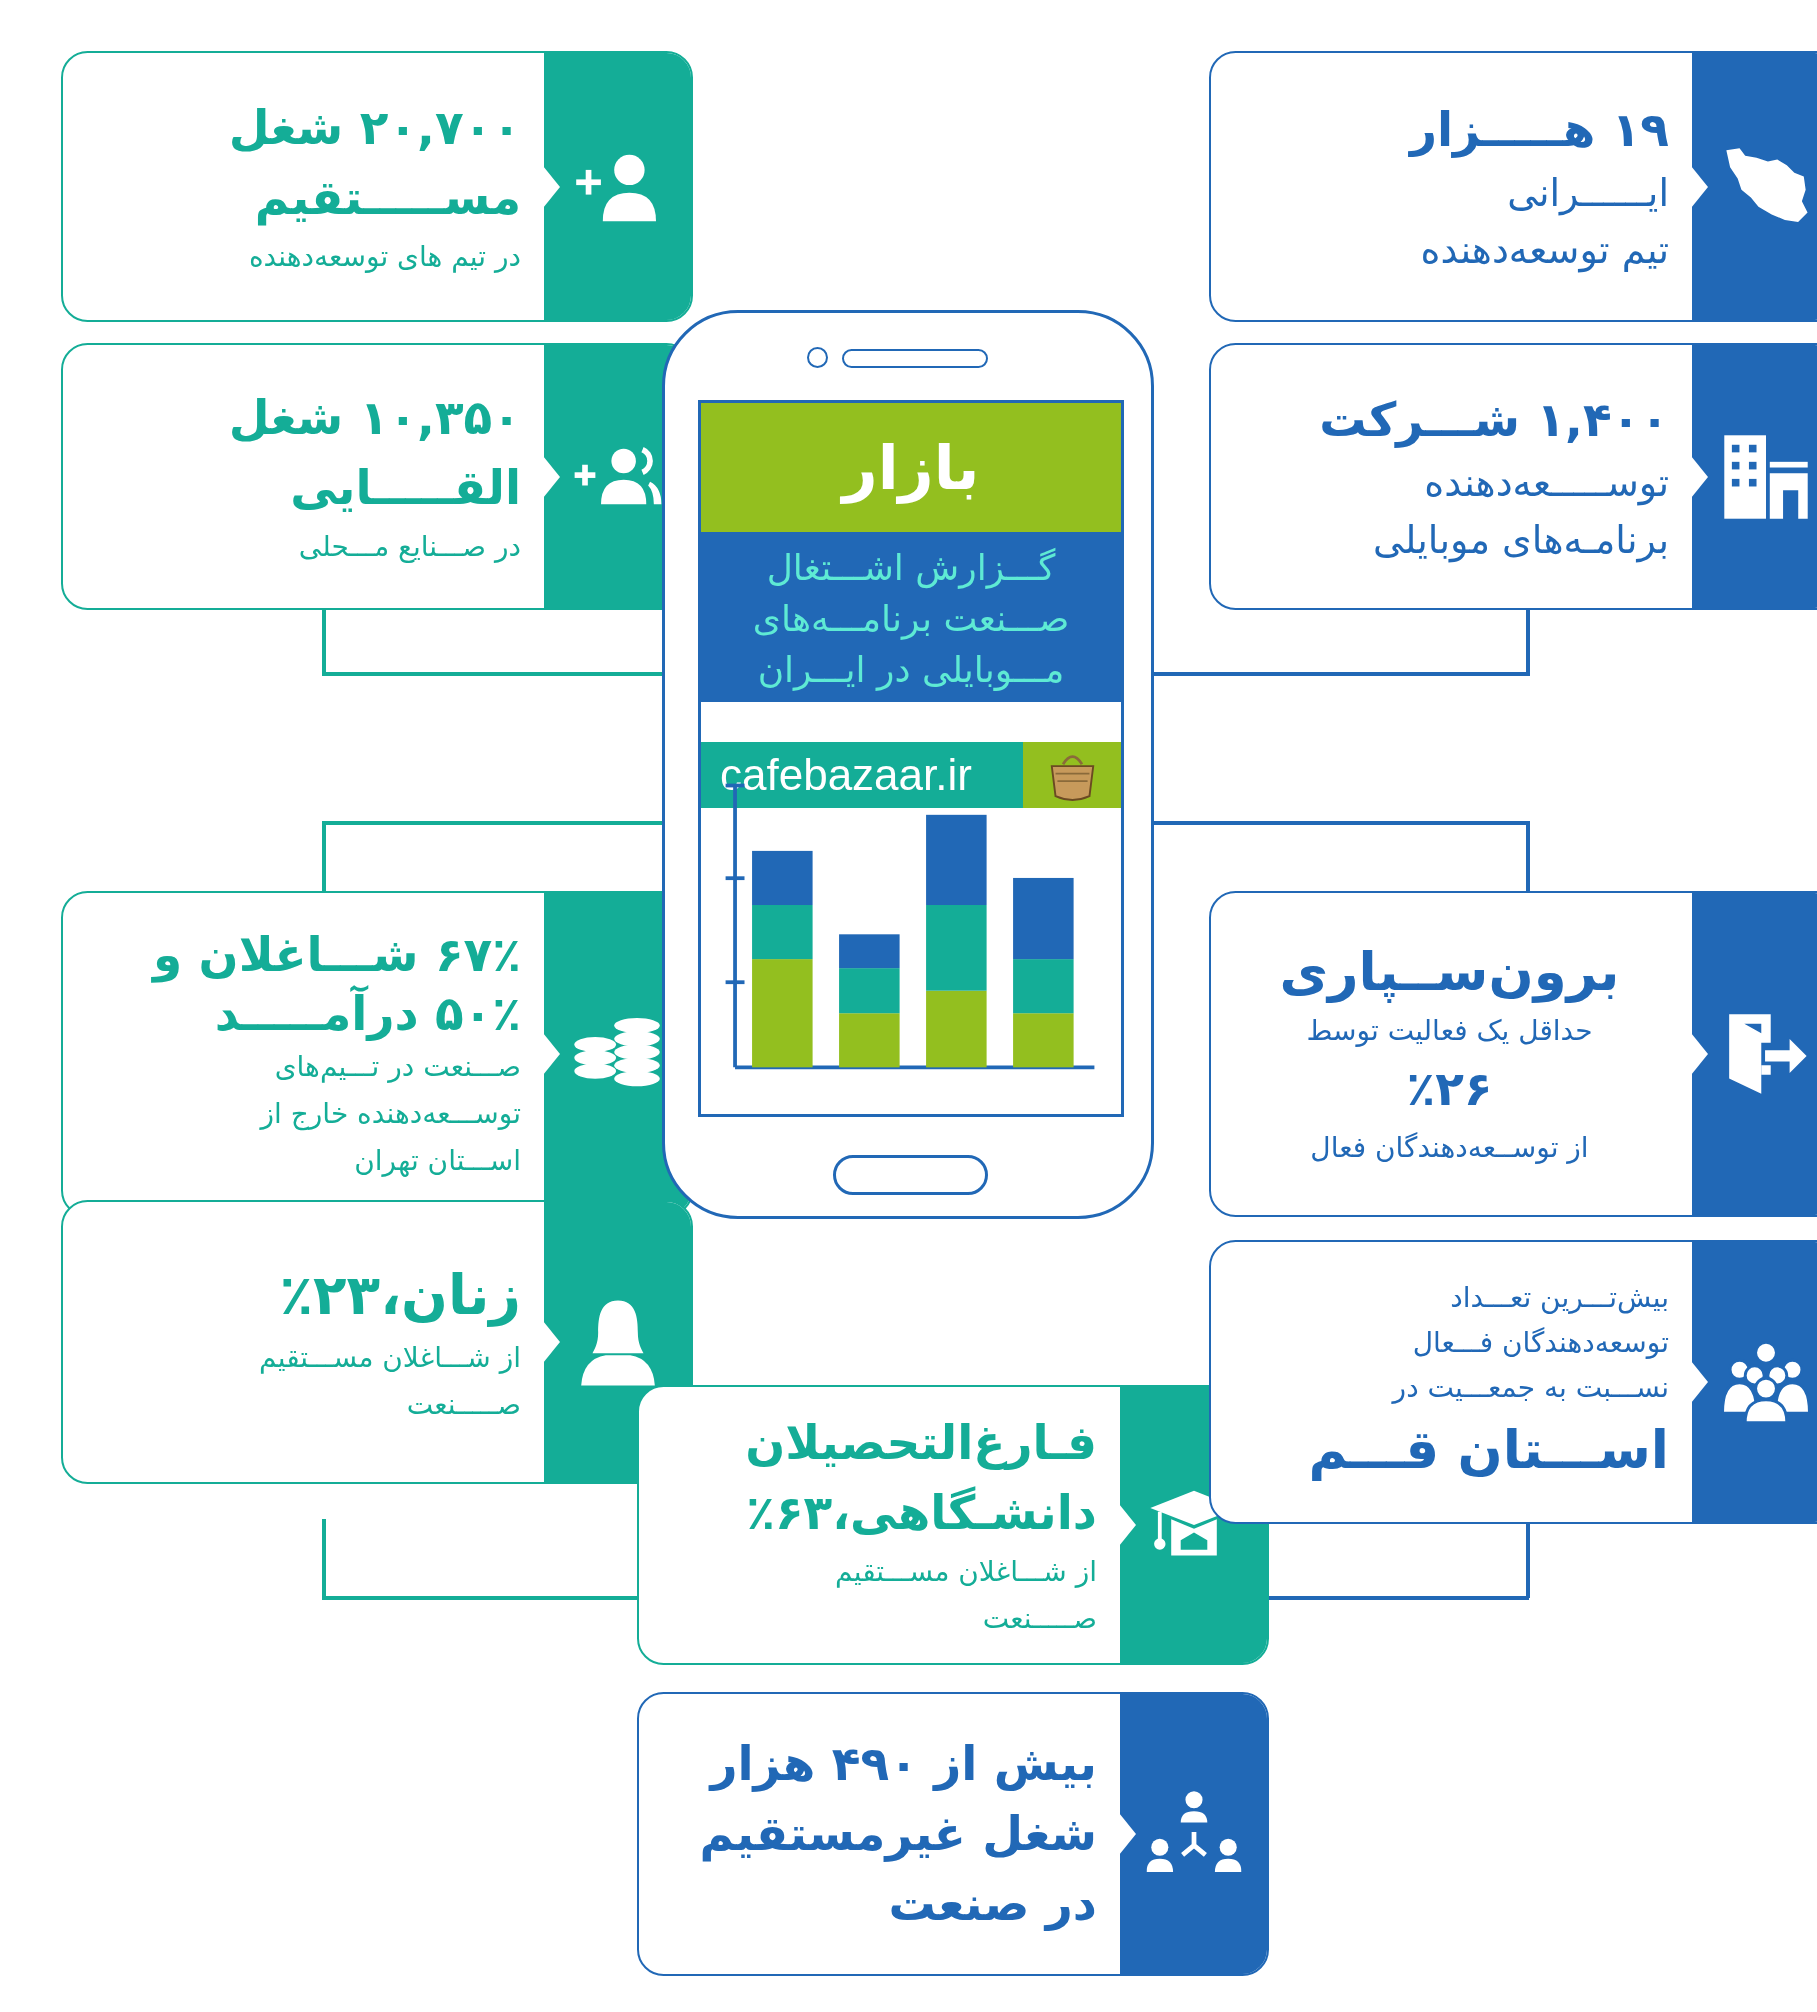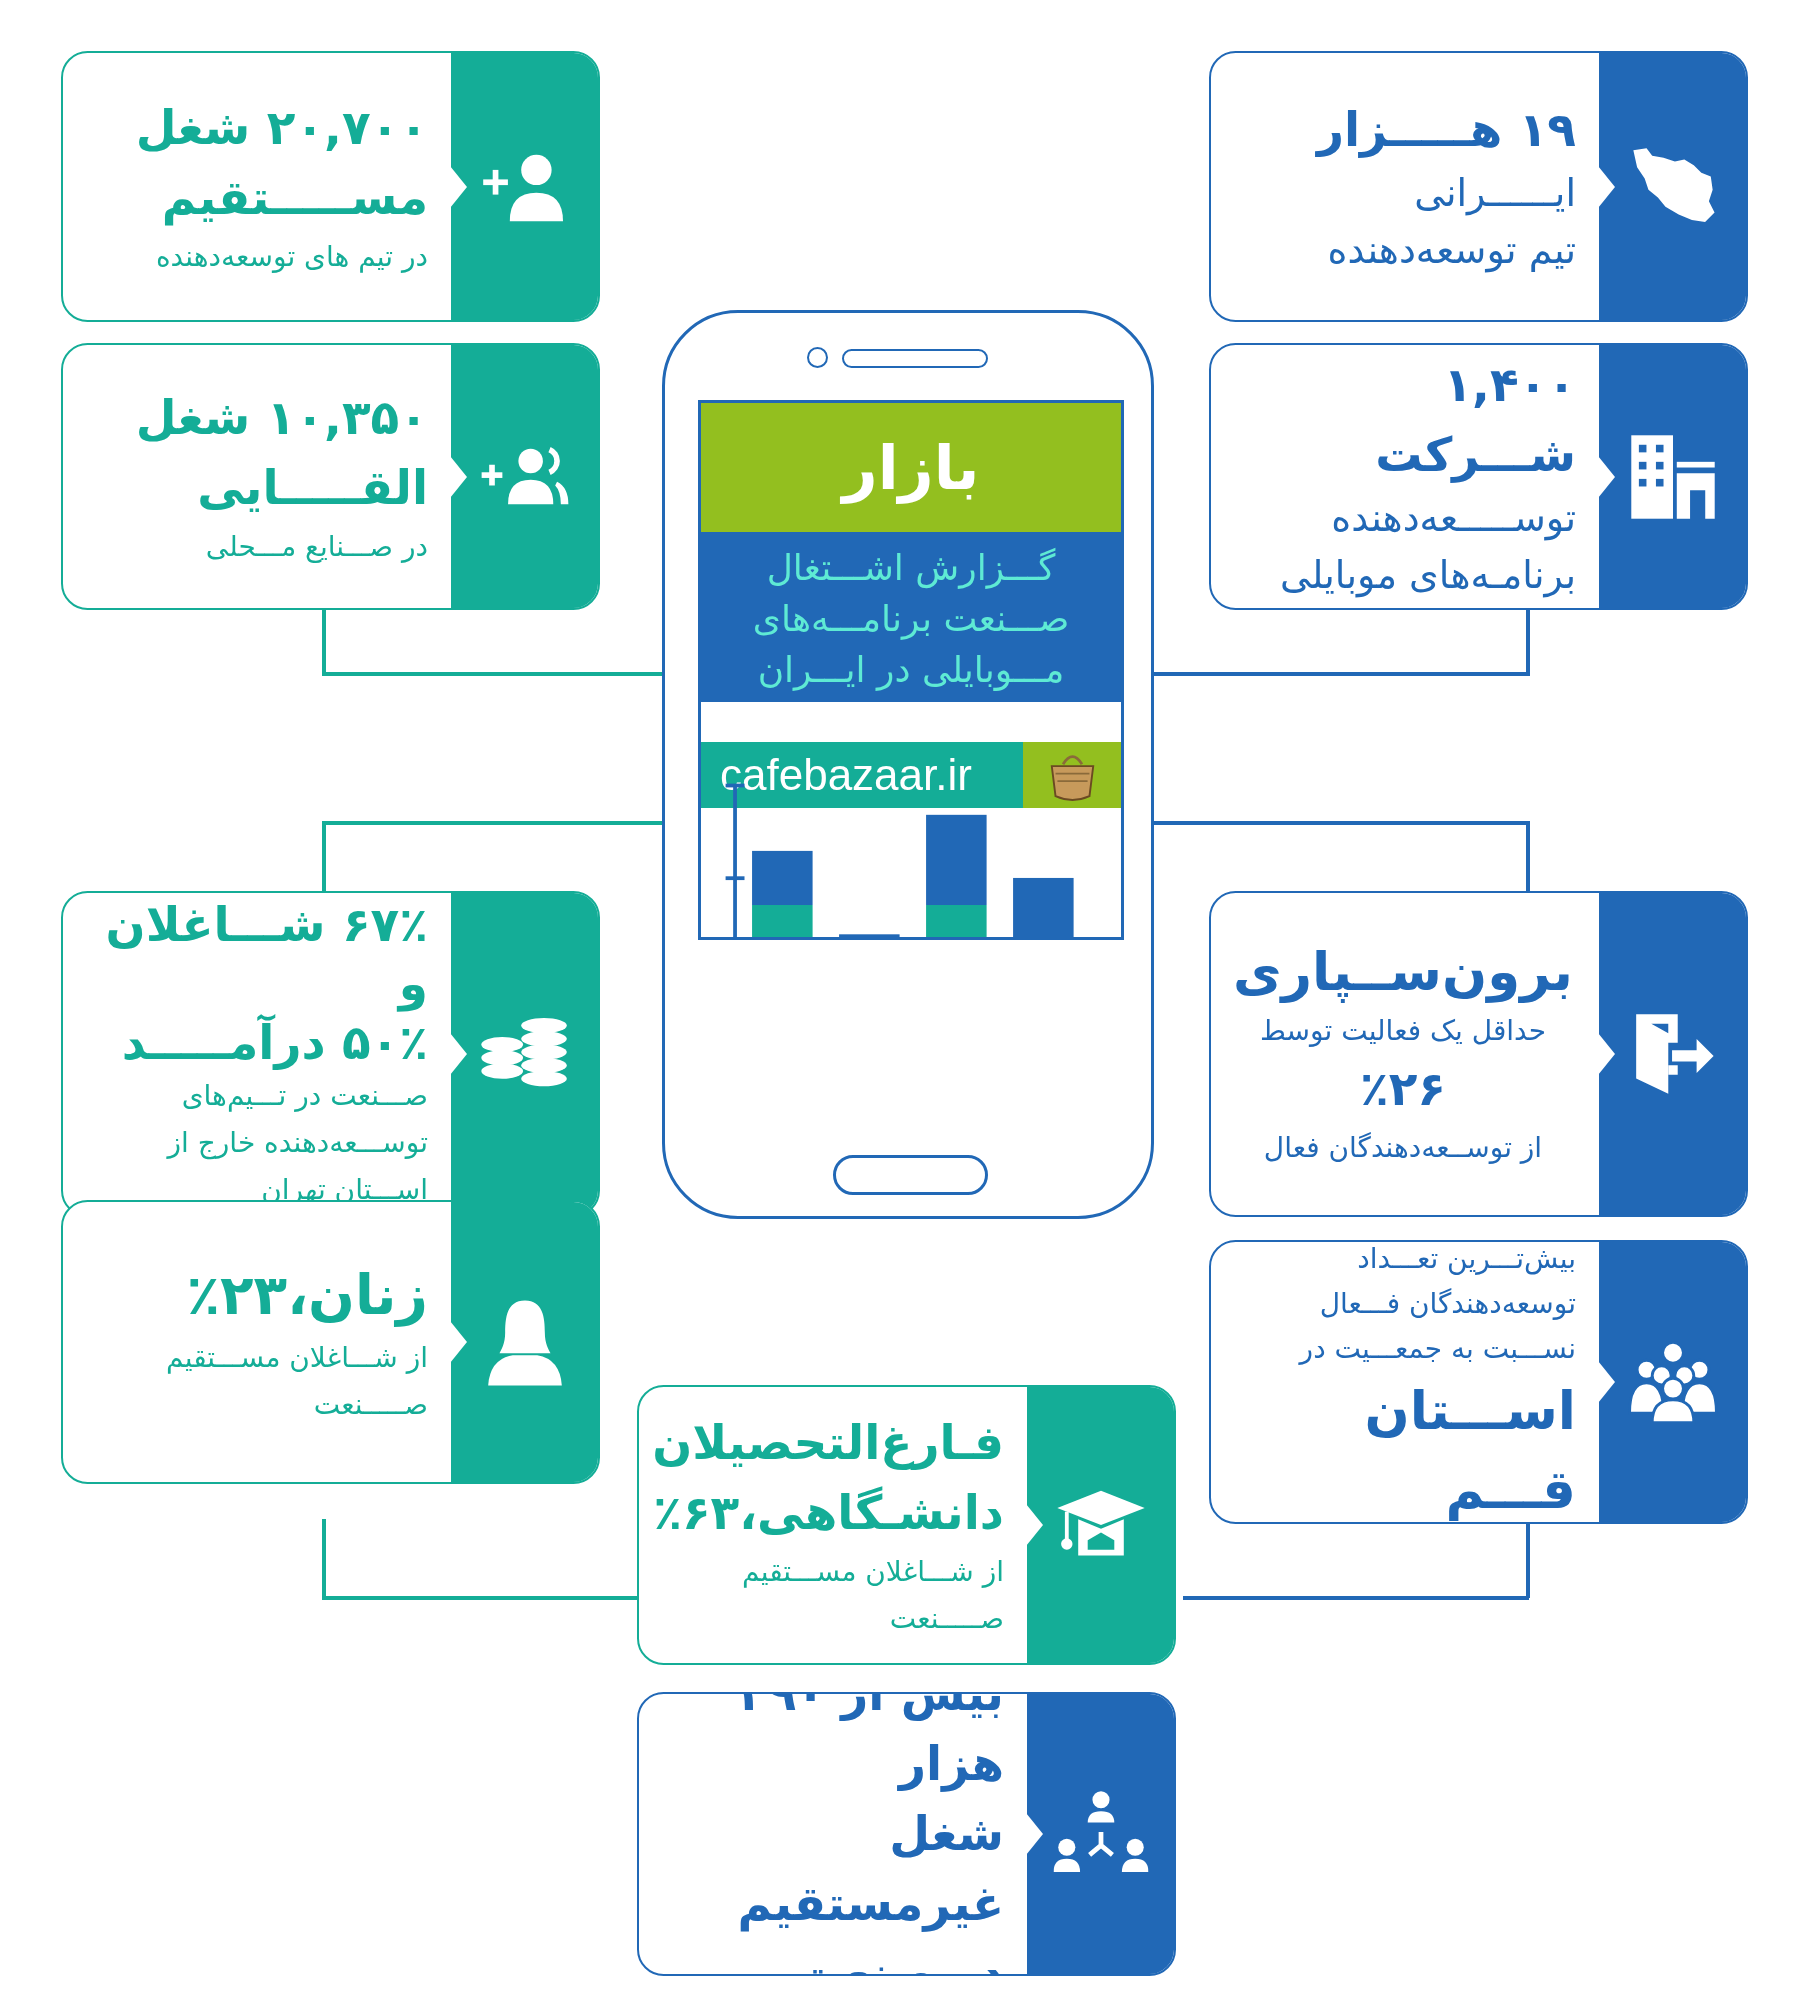--- a/index.html
+++ b/index.html
@@ -1,38 +1,38 @@
 <!DOCTYPE html>
 <html style="font-size:15px"><head>
 <meta charset="utf-8">
 <style>
   html,body{margin:0;padding:0;background:#ffffff;}
   body{width:1817px;height:2013px;position:relative;overflow:hidden;font-family:"DejaVu Sans",sans-serif;}
-  .card{position:absolute;width:539px;box-sizing:border-box;border:2.8px solid;border-radius:26.5px;background:#fff;overflow:hidden;padding-left:32px;}
+  .card{position:absolute;width:632px;box-sizing:border-box;border:2.8px solid;border-radius:26.5px;background:#fff;overflow:hidden;padding-left:32px;}
   .card.teal{border-color:#14ad97;}
   .card.blue{border-color:#2168b6;}
   .card .iconcol{position:absolute;top:0;right:0;bottom:0;width:147px;}
   .card.teal .iconcol{background:#14ad97;}
   .card.blue .iconcol{background:#2168b6;}
   .card .iconcol::before{content:"";position:absolute;left:-0.9px;top:50%;margin-top:-21px;border-top:21px solid transparent;border-bottom:21px solid transparent;border-left:17px solid #fff;}
   .card .iconcol svg{position:absolute;left:50%;top:50%;transform:translate(-50%,-50%);}
   .card .text{position:absolute;top:0;bottom:0;left:19px;right:170px;direction:rtl;text-align:right;display:flex;flex-direction:column;justify-content:center;}
   .card.teal .text{color:#14ad97;}
   .card.blue .text{color:#2168b6;}
   .big{font-size:47px;font-weight:bold;line-height:70px;}
   .med{font-size:38px;line-height:57px;}
   .sm{font-size:28px;line-height:47px;}
   .line{position:absolute;}
   .lt{background:#14ad97;}
   .lb{background:#2168b6;}
   
   .phone{position:absolute;left:662px;top:310px;width:492px;height:909px;box-sizing:border-box;border:3.8px solid #2168b6;border-radius:76px;background:#fff;}
   .cam{position:absolute;left:142px;top:34px;width:21px;height:21px;border:2.8px solid #2168b6;border-radius:50%;box-sizing:border-box;}
   .speaker{position:absolute;left:177px;top:36px;width:146px;height:19px;border:2.8px solid #2168b6;border-radius:9.5px;box-sizing:border-box;}
-  .screen{position:absolute;left:33px;top:87px;width:426px;height:540px;box-sizing:border-box;border:3.8px solid #2168b6;background:#fff;overflow:hidden;}
+  .screen{position:absolute;left:33px;top:87px;width:426px;height:717px;box-sizing:border-box;border:3.8px solid #2168b6;background:#fff;overflow:hidden;}
   .logo-band{height:129px;background:#93bf1f;display:flex;align-items:center;justify-content:center;}
   .logo{color:#fff;font-size:61px;font-weight:bold;direction:rtl;}
   .title-band{height:170px;background:#2168b6;color:#5eead4;direction:rtl;text-align:center;padding:9.5px 23px;box-sizing:border-box;font-size:36px;line-height:51px;}
   .url-band{height:66px;display:flex;margin-top:40px;}
   .url{flex:1;background:#14ad97;color:#fff;font-family:"Liberation Sans",sans-serif;font-size:44px;line-height:66px;padding-left:19px;}
   .bag{width:98px;background:#93bf1f;display:flex;align-items:center;justify-content:center;}
   .chart{position:absolute;left:0;right:0;top:369px;bottom:0;}
   .home{position:absolute;left:168px;top:842px;width:155px;height:40px;border:3.8px solid #2168b6;border-radius:21px;box-sizing:border-box;}
 </style>
 </head>

